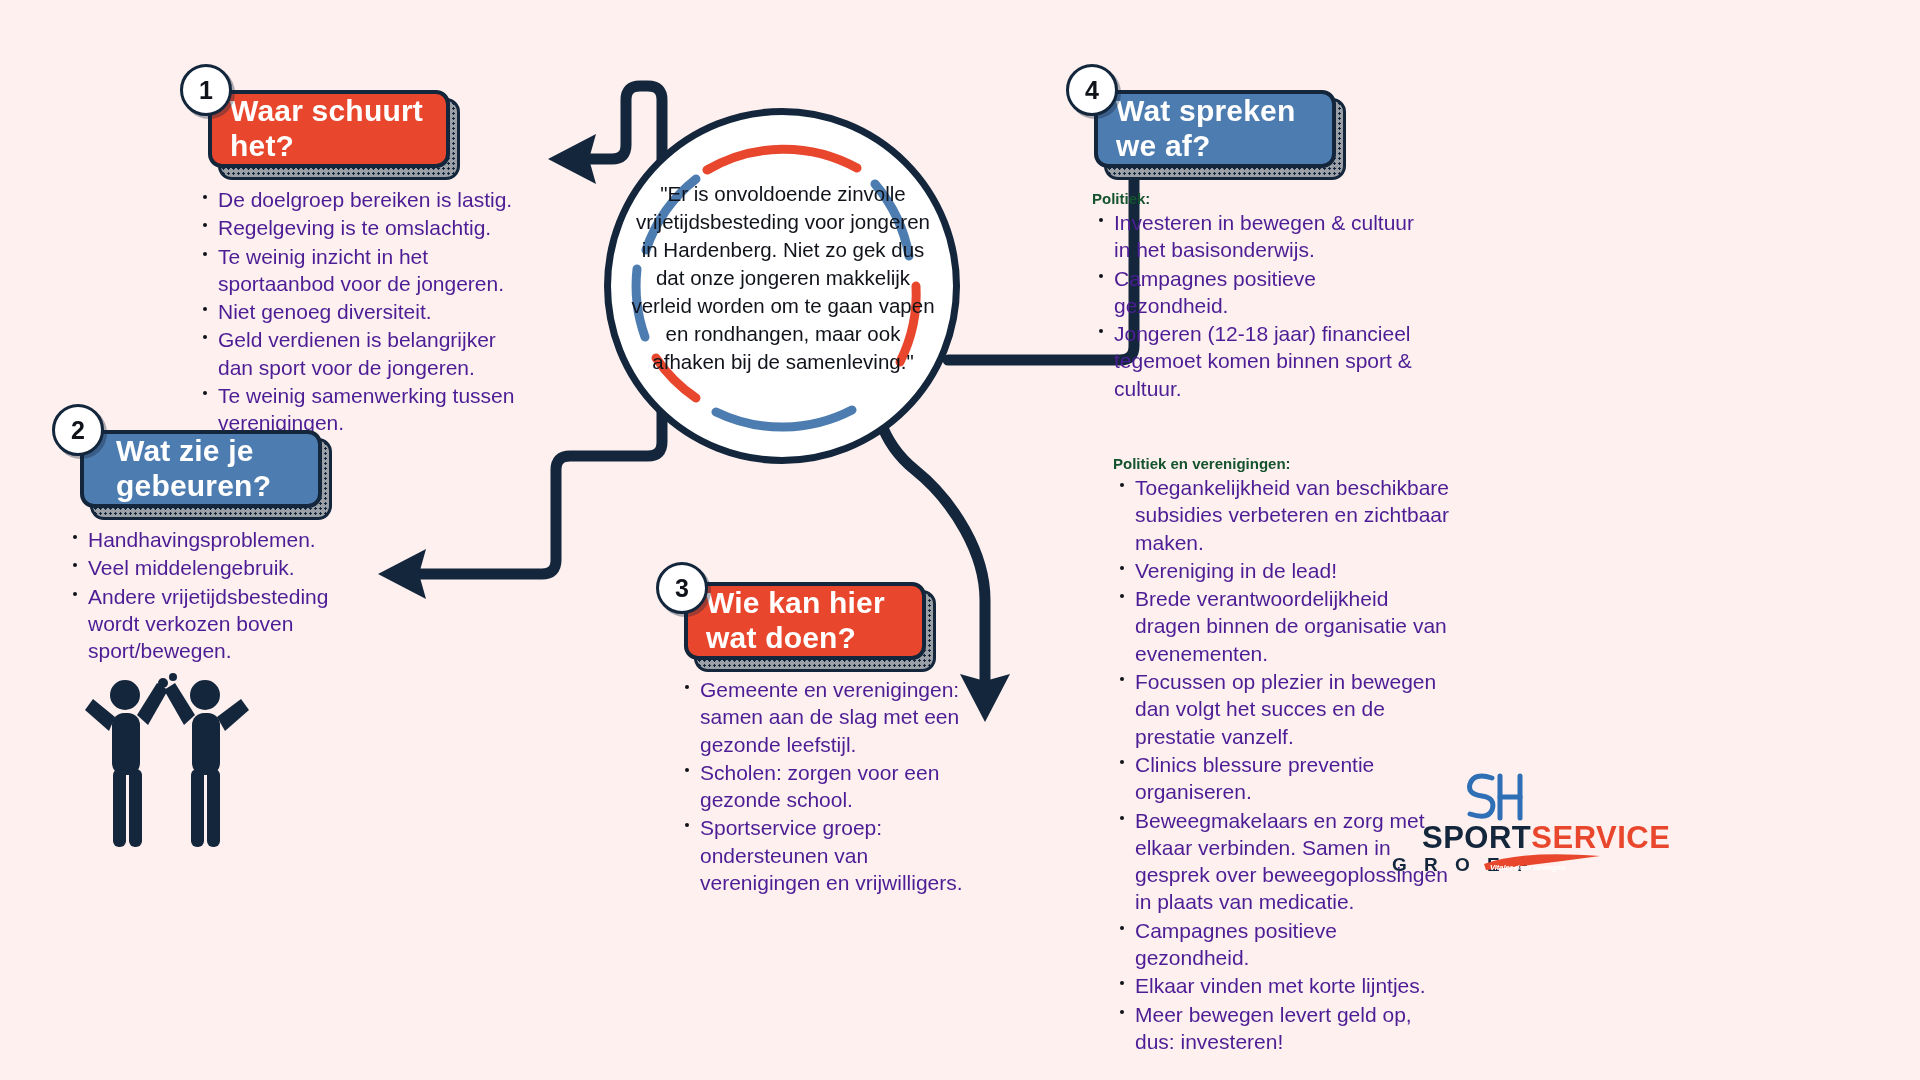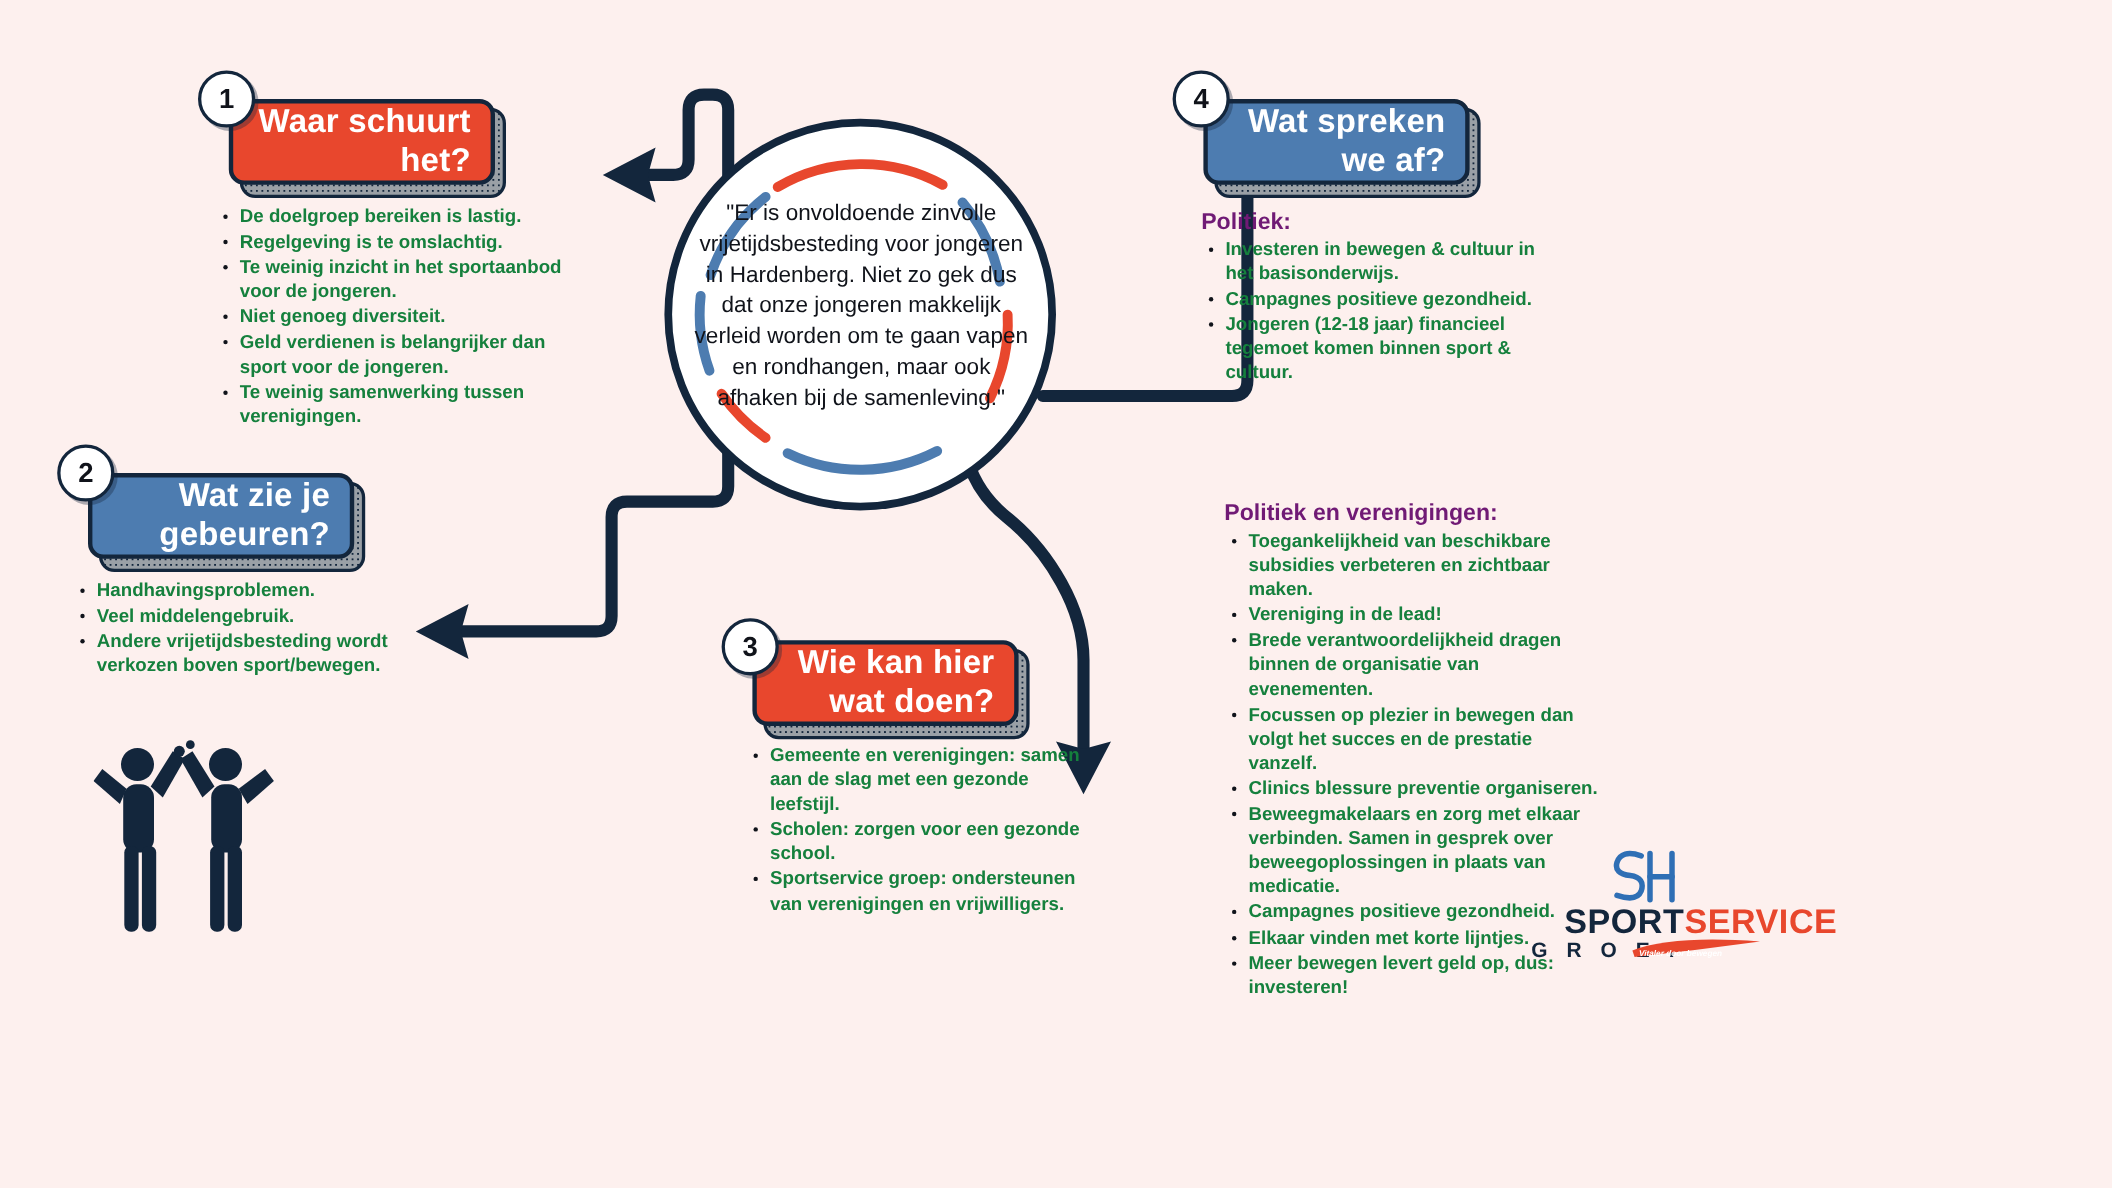--- a/index.html
+++ b/index.html
@@ -14,21 +14,21 @@
   .canvas{position:absolute;inset:0;}
   svg.connectors{position:absolute;left:0;top:0;width:1920px;height:1080px;pointer-events:none;}
 
   
   .card{
     position:absolute;
     border:4px solid #13263c;
     border-radius:14px;
     box-sizing:border-box;
     display:flex;align-items:center;justify-content:center;
-    text-align:right;
+    text-align:left;
     color:#ffffff;
     font-weight:bold;
     font-size:30px;
     line-height:1.16;
     letter-spacing:.2px;
     padding:10px 18px;
     z-index:6;
   }
   .card.red{background:#e8472d;}
   .card.blue{background:#4d7cb0;}
@@ -48,31 +48,30 @@
     background:#ffffff;border:3px solid #13263c;
     display:flex;align-items:center;justify-content:center;
     font-weight:bold;font-size:25px;color:#10131a;
     z-index:8;
     box-shadow:3px 3px 0 rgba(19,38,60,.35);
   }
 
   
   .block{position:absolute;z-index:6;}
   .block h4{
-    margin:0 0 2px 0;font-size:21px;font-weight:bold;color:#701a75;
+    margin:0 0 2px 0;font-size:15px;font-weight:bold;color:#14532d;
   }
   ul.bl{margin:0;padding:0 0 0 20px;list-style:none;}
   ul.bl li{
     position:relative;
-    font-size:17px;
+    font-size:21px;
     line-height:1.30;
-    color:#15803d;
+    color:#4c1d95;
     margin-bottom:1px;
     padding-left:2px;
-    font-weight:bold;
   }
   ul.bl li:before{
     content:"";
     position:absolute;left:-13px;top:9px;
     width:4px;height:4px;border-radius:50%;background:#10131a;
   }
 
   
   .circle-outer{
     position:absolute;left:604px;top:108px;

